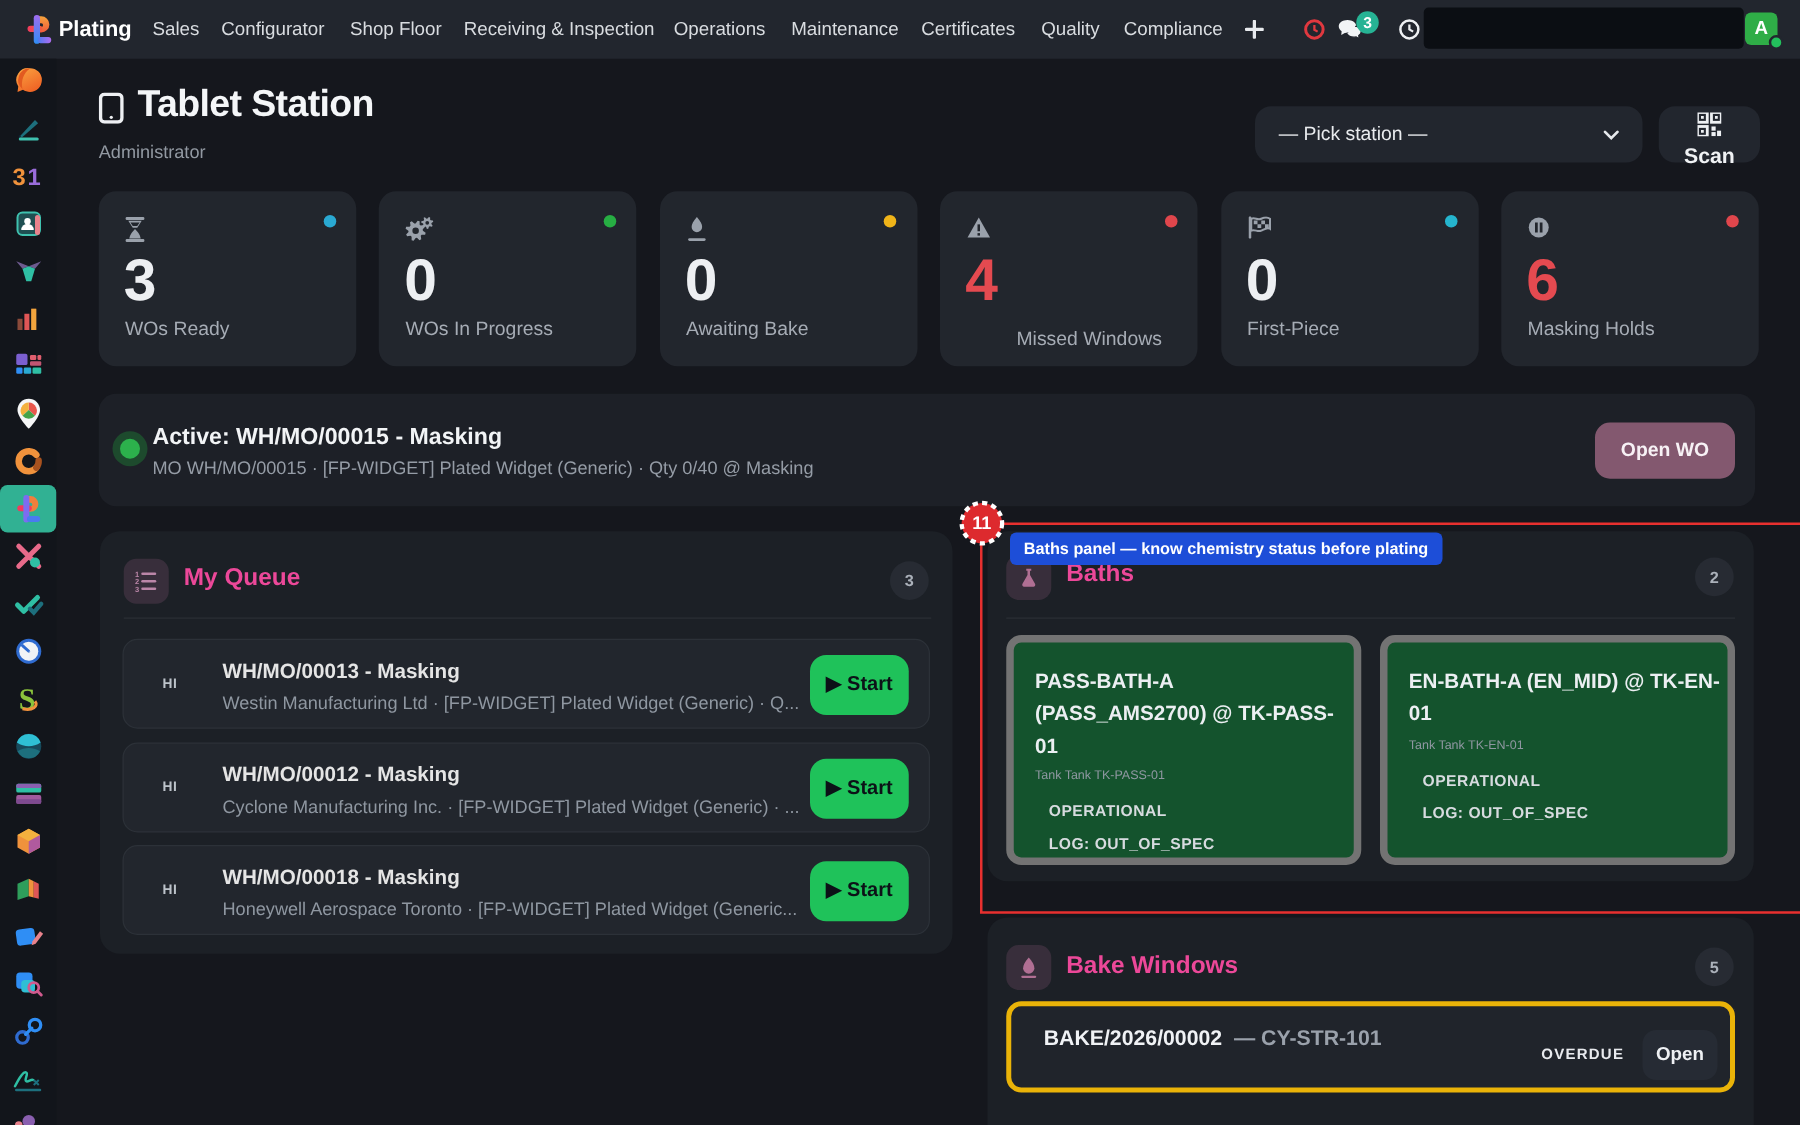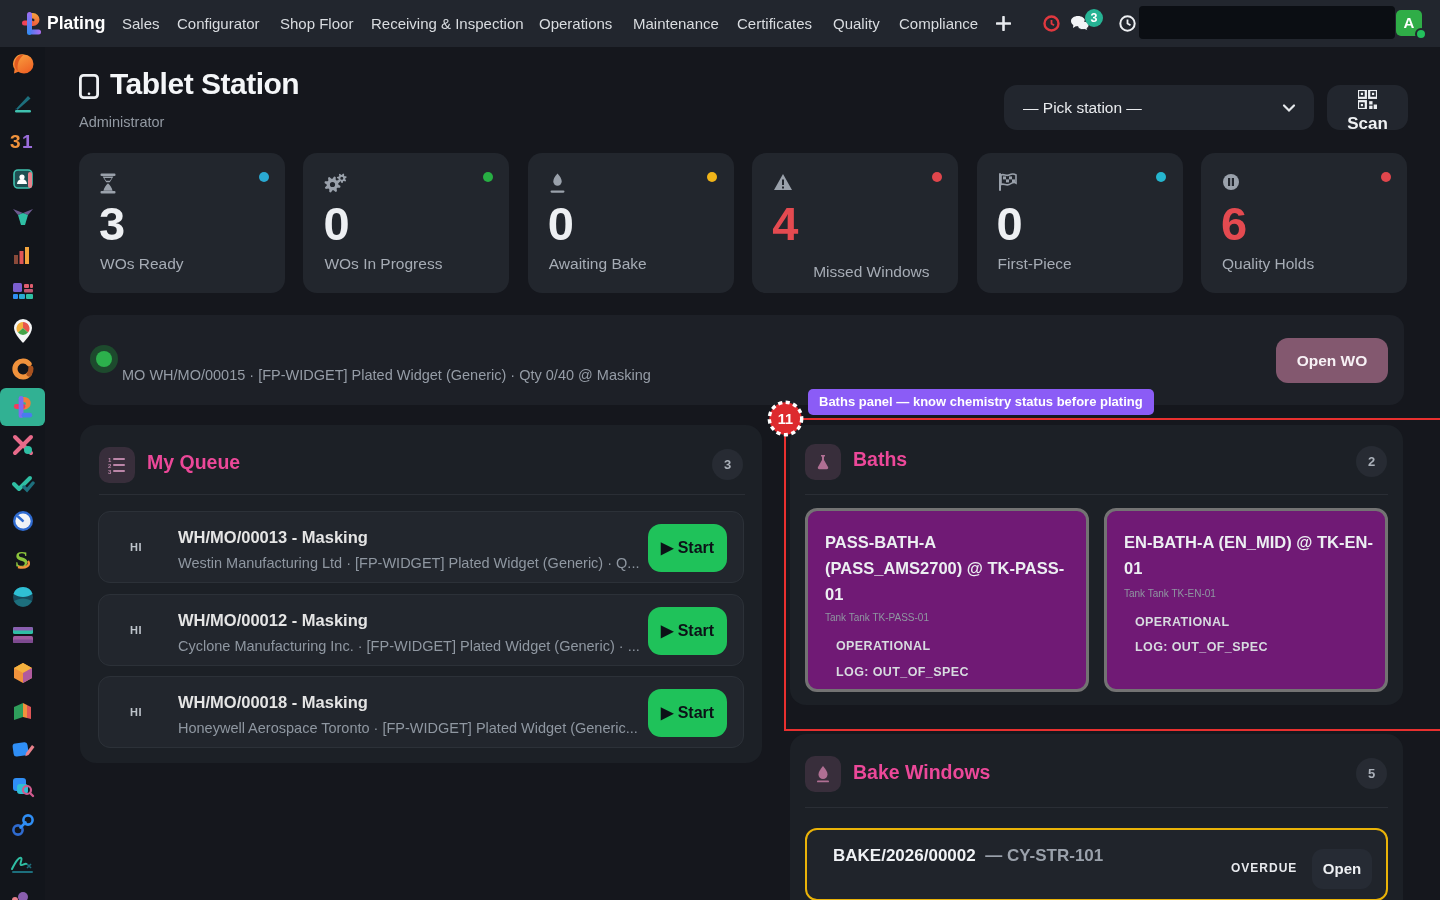--- a/index.html
+++ b/index.html
@@ -55,36 +55,36 @@
   .pdivider { position:absolute; height:1px; background:#2a2e35; }
 
   
   .qitem { position:absolute; left:18px; width:646px; height:72px; background:#22262d; border:1px solid #2c3138; border-radius:12px; }
   .qitem .hi { position:absolute; left:31px; top:29px; font-size:11px; font-weight:700; color:#bdc3ca; letter-spacing:0.5px; }
   .qitem .t1 { position:absolute; left:79px; top:16px; font-size:16.5px; font-weight:700; color:#e5e5e5; }
   .qitem .t2 { position:absolute; left:79px; top:43px; font-size:14.5px; color:#8f97a1; width:465px; white-space:nowrap; overflow:hidden; }
   .startbtn { position:absolute; left:549px; top:12px; width:79px; height:48px; background:#1fc25a; border-radius:13px; color:#0c1117; font-size:16px; font-weight:700; text-align:center; line-height:48px; }
 
   
-  .bcard { position:absolute; top:508px; width:284px; height:184px; background:#701a75; border:3px solid #737373; border-radius:12px; }
+  .bcard { position:absolute; top:508px; width:284px; height:184px; background:#14532d; border:6px solid #737373; border-radius:12px; }
   .bcard .t1 { position:absolute; left:17px; top:18px; width:256px; font-size:16.5px; font-weight:700; color:#eceff2; line-height:26px; }
   .bcard .tank { position:absolute; left:17px; font-size:10px; color:#8f97a1; }
   .bcard .op { position:absolute; left:28px; font-size:12.5px; font-weight:700; color:#d7dbdf; letter-spacing:0.4px; }
 
   
-  #bakeitem { position:absolute; left:15px; top:94px; width:583px; height:73px; background:#20242b; border:2px solid #eab308; border-radius:12px; }
+  #bakeitem { position:absolute; left:15px; top:67px; width:583px; height:73px; background:#20242b; border:4px solid #eab308; border-radius:12px; }
   #bakeitem .t1 { position:absolute; left:26px; top:16px; font-size:17px; font-weight:700; color:#f0f2f5; }
   #bakeitem .t1 span { color:#9aa1ab; }
   #bakeitem .t2 { position:absolute; left:26px; top:43px; font-size:14.5px; color:#8f97a1; }
   #bakeitem .ov { position:absolute; left:424px; top:31px; font-size:12px; font-weight:700; color:#e8eaee; letter-spacing:1px; }
   #bakeitem .open { position:absolute; left:505px; top:19px; width:60px; height:40px; background:#262b34; border-radius:11px; color:#eef0f3; font-size:15px; font-weight:700; text-align:center; line-height:40px; }
 
   
   #redrect { position:absolute; left:784px; top:418px; width:700px; height:313px; border:2px solid #e8302f; }
-  #tooltip { position:absolute; left:808px; top:389px; height:26px; background:#8b5cf6; border-radius:5px; color:#fff; font-size:13px; font-weight:700; line-height:26px; padding:0 11px; }
+  #tooltip { position:absolute; left:808px; top:426px; height:26px; background:#1d4ed8; border-radius:5px; color:#fff; font-size:13px; font-weight:700; line-height:26px; padding:0 11px; }
 </style>
 </head>
 <body>
 <div id="app">
 
   <div id="main">
     <svg id="h1icon" class="abs" width="20" height="25" viewBox="0 0 20 25">
         <rect x="1.4" y="1.4" width="17.2" height="22.2" rx="3.2" fill="none" stroke="#eef0f3" stroke-width="2.8"></rect>
         <circle cx="10" cy="19.8" r="1.3" fill="#eef0f3"></circle>
       </svg>
@@ -165,27 +165,28 @@
     <div class="lbl" style="top:102px;">First-Piece</div>
   </div>
         <div class="stat" style="left:1201px;">
     <div class="ic"><svg width="18" height="18" viewBox="0 0 18 18">
               <circle cx="9" cy="9" r="8" fill="#9aa1ab"></circle>
               <rect x="6" y="5" width="2.2" height="8" fill="#22262d"></rect>
               <rect x="9.8" y="5" width="2.2" height="8" fill="#22262d"></rect>
             </svg></div>
     <div class="dot" style="background:#e0464c;"></div>
     <div class="num red" style="top:47px;">6</div>
-    <div class="lbl" style="top:102px;">Quality Holds</div>
+    <div class="lbl" style="top:102px;">Masking Holds</div>
   </div>
       </div>
 
     <div id="banner" class="abs">
       <div class="halo"></div>
         <div class="gdot"></div>
+      <div class="t1">Active: WH/MO/00015 - Masking</div>
       <div class="t2">MO WH/MO/00015 · [FP-WIDGET] Plated Widget (Generic) · Qty 0/40 @ Masking</div>
       <div id="openwo">Open WO</div>
     </div>
 
     <div class="panel" id="queuepanel" style="left:80px; top:425px; width:682px; height:338px;">
       <div class="chip" style="left:19px; top:22px;">
         <svg width="20" height="20" viewBox="0 0 20 20">
             <g stroke="#bb86a8" stroke-width="2" stroke-linecap="round">
               <line x1="7" y1="4" x2="17" y2="4"></line>
               <line x1="7" y1="10" x2="17" y2="10"></line>

